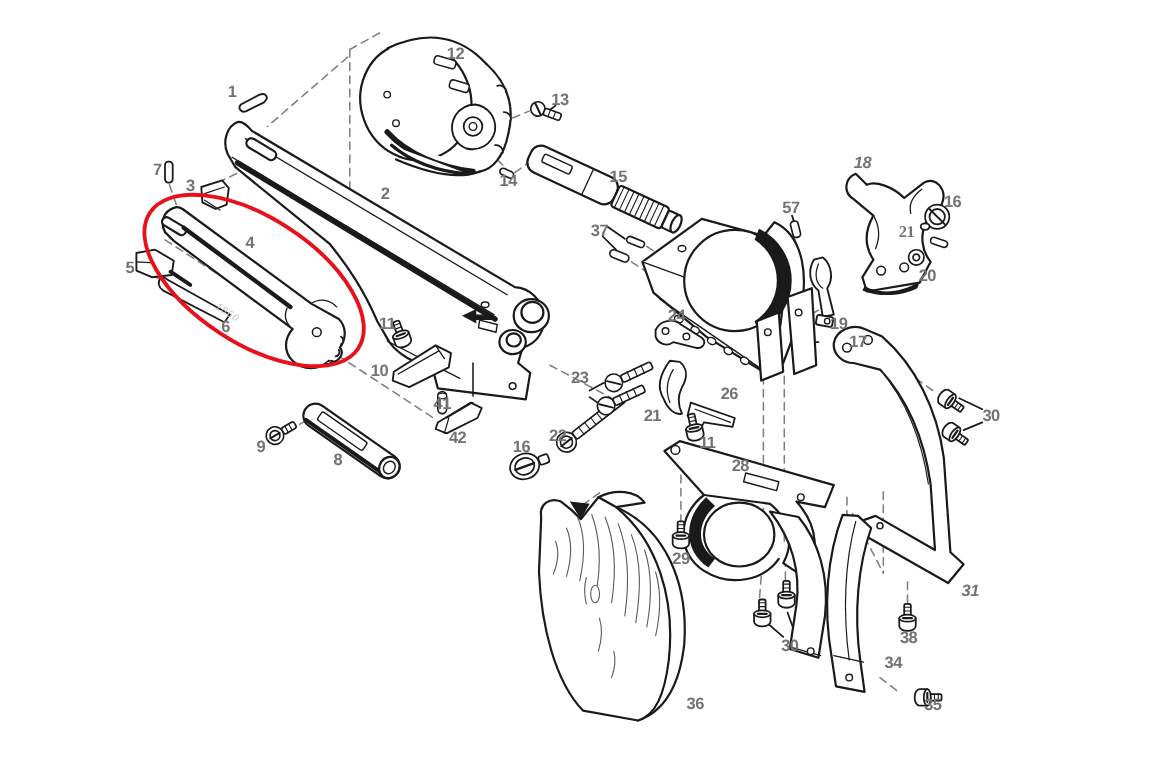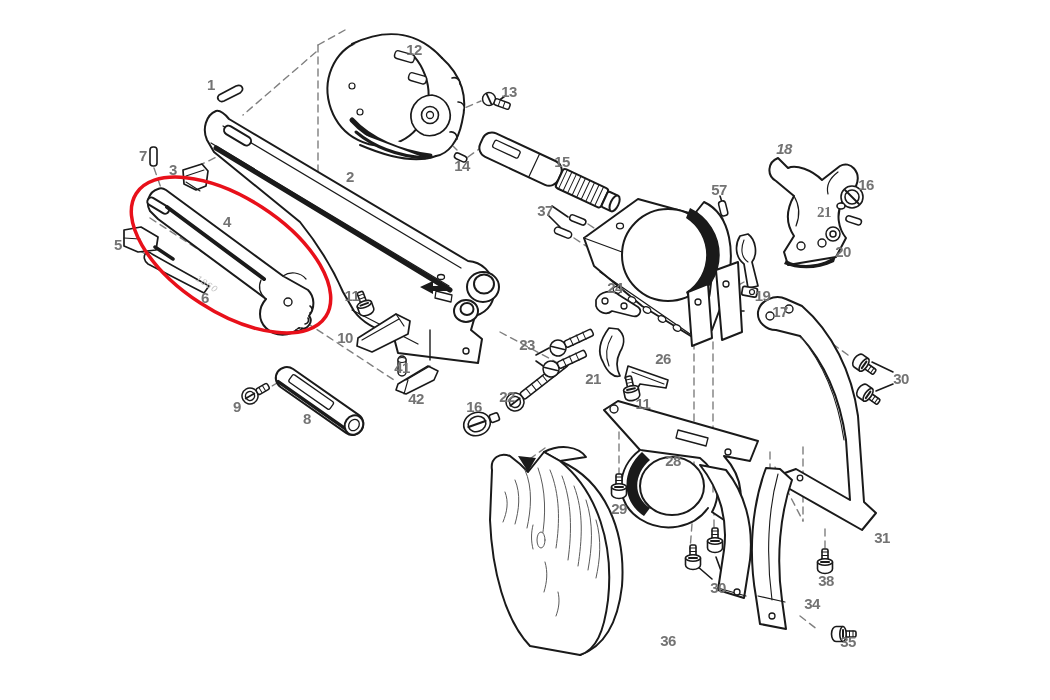--- a/index.html
+++ b/index.html
@@ -399,28 +399,28 @@
       <div class="plabel" style="left: 748px; top: 311px; margin-left: 32px;">17</div>
       <div class="plabel" style="left: 784px; top: 148px; font-style: italic;">18</div>
       <div class="plabel" style="left: 750px; top: 295px; padding-left: 25px;">19</div>
       <div class="plabel" style="left: 843px; top: 251px;">20</div>
       <div class="plabel" style="left: 824px; top: 212px; font-family: Liberation Serif, serif;">21</div>
       <div class="plabel" style="left: 507px; top: 396px;">22</div>
       <div class="plabel" style="left: 527px; top: 344px; text-align: right;">23</div>
       <div class="plabel" style="left: 615px; top: 287px;">24</div>
       <div class="plabel" style="left: 593px; top: 378px;">21</div>
       <div class="plabel" style="left: 663px; top: 358px;">26</div>
-      <div class="plabel" style="left: 673px; top: 424px; margin-top: 36px;">28</div>
+      <div class="plabel" style="left: 673px; top: 424px;">28</div>
       <div class="plabel" style="left: 619px; top: 508px;">29</div>
       <div class="plabel" style="left: 718px; top: 587px;">30</div>
       <div class="plabel" style="left: 901px; top: 378px;">30</div>
-      <div class="plabel" style="left: 882px; top: 537px;">31</div>
+      <div class="plabel" style="left: 882px; top: 537px; font-style: italic;">31</div>
       <div class="plabel" style="left: 812px; top: 603px;">34</div>
       <div class="plabel" style="left: 848px; top: 641px;">35</div>
-      <div class="plabel" style="left: 632px; top: 640px; margin-left: 36px;">36</div>
+      <div class="plabel" style="left: 632px; top: 640px;">36</div>
       <div class="plabel" style="left: 545px; top: 210px;">37</div>
       <div class="plabel" style="left: 826px; top: 580px;">38</div>
       <div class="plabel" style="left: 719px; top: 189px;">57</div>
       <div class="plabel" style="left: 402px; top: 367px;">41</div>
       <div class="plabel" style="left: 416px; top: 398px;">42</div>
     </div>
 <div class="engrave" style="left:207px;top:284px;">1860</div>
 </div>
 
 </body></html>

